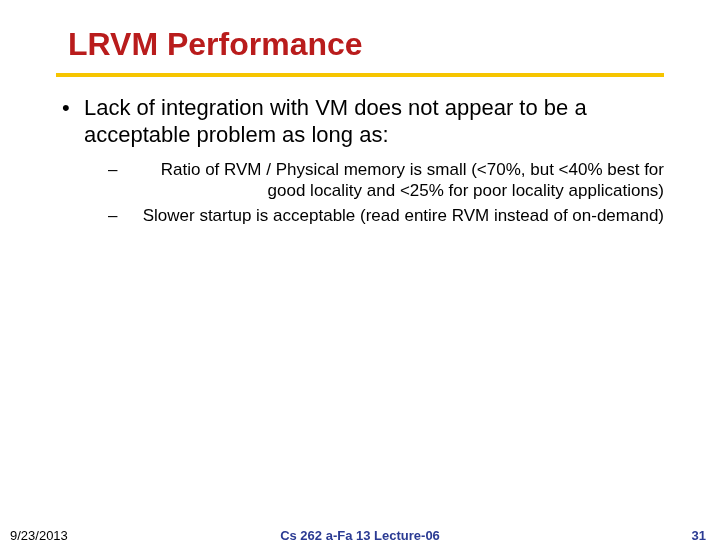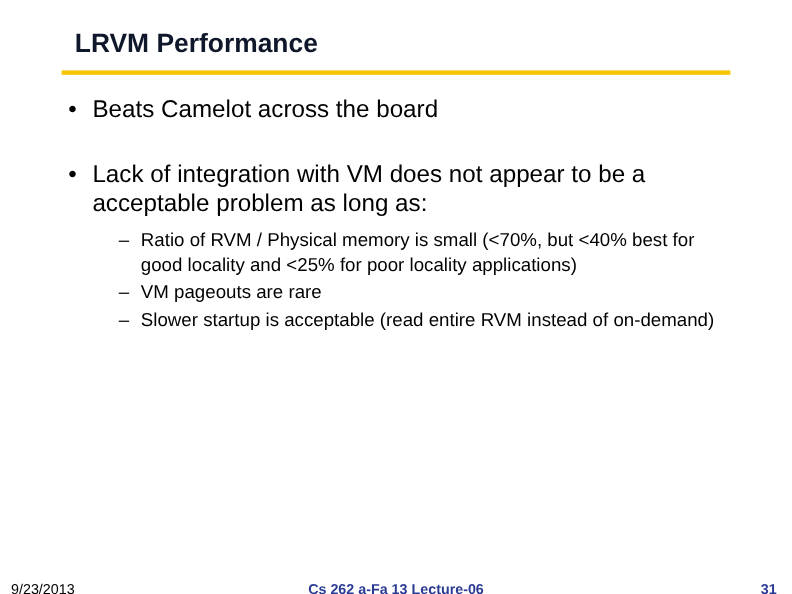--- a/index.html
+++ b/index.html
@@ -1,46 +1,42 @@
 <!DOCTYPE html>
 <html><head>
 <meta charset="utf-8">
 <style>
   * { margin: 0; padding: 0; box-sizing: border-box; }
   html, body { width: 720px; height: 540px; background: #fff; font-family: Arial, Helvetica, sans-serif; color: #000; }
   .slide { position: relative; width: 720px; height: 540px; padding: 26px 56px 0 56px; }
-  .title { font-size: 24px; font-weight: bold; color: #0f172a; margin-left: 12px; margin-bottom: 10px; }
+  .title { font-size: 32px; font-weight: bold; color: #b91c1c; margin-left: 12px; margin-bottom: 10px; }
   .rule { height: 4px; background: #f6c500; margin-bottom: 18px; }
   .bullets { list-style: none; }
   .bullets > li { font-size: 22px; color: #000; margin-bottom: 32px; line-height: 1.22; padding-left: 28px; position: relative; }
   .bullets > li::before { content: "•"; position: absolute; left: 6px; top: 0; font-size: 22px; }
-  .sub { list-style: none; margin-top: 10px; }
+  .sub { list-style: none; margin-top: 10px; text-align: right; }
   .sub > li { font-size: 17px; color: #000; line-height: 1.25; margin-bottom: 4px; padding-left: 44px; position: relative; }
   .sub > li::before { content: "–"; position: absolute; left: 24px; top: 0; }
   .footer { position: absolute; bottom: 12px; left: 0; width: 720px; font-size: 13px; }
   .footer .date { position: absolute; left: 10px; color: #000; }
   .footer .lecture { position: absolute; left: 0; width: 720px; text-align: center; color: #2b3b93; font-weight: bold; }
   .footer .pagenum { position: absolute; right: 14px; color: #2b3b93; font-weight: bold; }
 </style>
 </head>
 <body>
 
 <div class="slide">
   <div class="title">LRVM Performance</div>
   <div class="rule"></div>
 
   <ul class="bullets">
     <li>
-      <span>Beats Camelot across the board</span>
-    </li>
-    <li>
       <span>Lack of integration with VM does not appear to be a acceptable problem as long as:</span>
       <ul class="sub">
         <li>Ratio of RVM / Physical memory is small (&lt;70%, but &lt;40% best for good locality and &lt;25% for poor locality applications)</li>
-        <li>VM pageouts are rare</li>
         <li>Slower startup is acceptable (read entire RVM instead of on-demand)</li>
       </ul>
     </li>
   </ul>
 
   <div class="footer">
     <span class="date">9/23/2013</span>
     <span class="lecture">Cs 262 a-Fa 13 Lecture-06</span>
     <span class="pagenum">31</span>
   </div>

